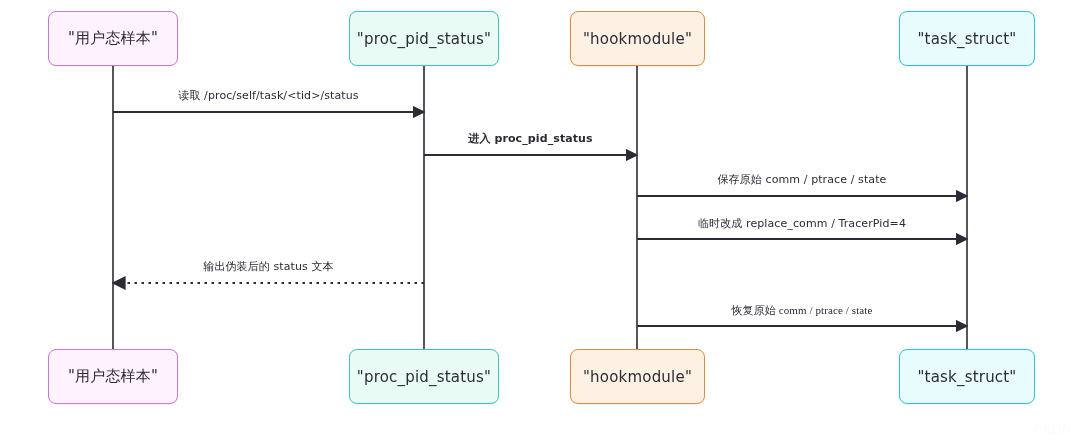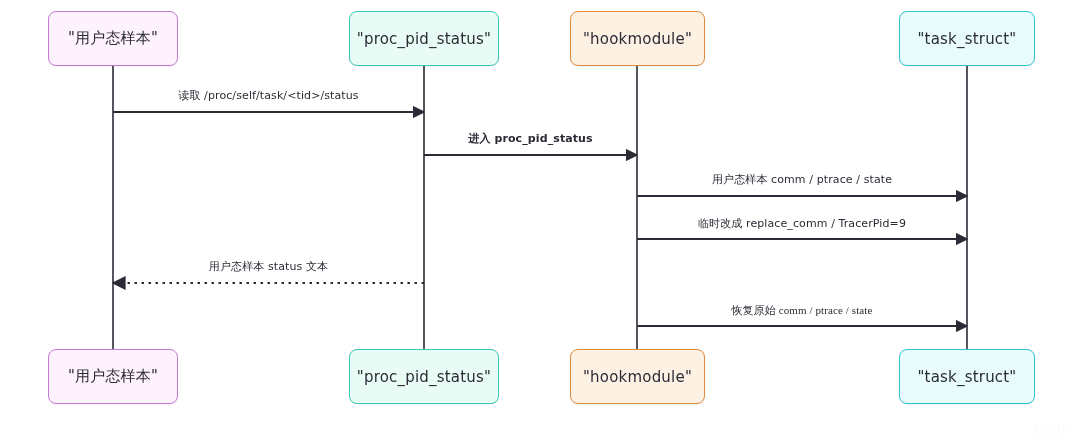--- a/index.html
+++ b/index.html
@@ -111,20 +111,20 @@
       <div class="participant-box" style="left: 570px; top: 349px; width: 135px; height: 55px; background: rgb(253, 241, 227); border: 1.6px solid rgb(224, 140, 61);">
         <span>"hookmodule"</span>
       </div>
       <div class="participant-box" style="left: 899px; top: 349px; width: 136px; height: 55px; background: rgb(232, 251, 253); border: 1.6px solid rgb(46, 196, 214);">
         <span>"task_struct"</span>
       </div>
     </div>
   <div id="message-labels">
       <div class="msg-label" style="left: 268.5px; top: 88px;">读取 /proc/self/task/&lt;tid&gt;/status</div>
       <div class="msg-label" style="left: 530.5px; top: 131px; font-weight: bold;">进入 proc_pid_status</div>
-      <div class="msg-label" style="left: 802px; top: 172px;">用户态样本 comm / ptrace / state</div>
-      <div class="msg-label" style="left: 802px; top: 216px;">临时改成 replace_comm / TracerPid=9</div>
-      <div class="msg-label" style="left: 268.5px; top: 259px;">用户态样本 status 文本</div>
+      <div class="msg-label" style="left: 802px; top: 172px;">保存原始 comm / ptrace / state</div>
+      <div class="msg-label" style="left: 802px; top: 216px;">临时改成 replace_comm / TracerPid=4</div>
+      <div class="msg-label" style="left: 268.5px; top: 259px;">输出伪装后的 status 文本</div>
       <div class="msg-label" style="left: 802px; top: 303px; font-family: Liberation Serif, serif;">恢复原始 comm / ptrace / state</div>
     </div>
 
   <div class="watermark">CSDN</div>
 </div>
 
 </body></html>

